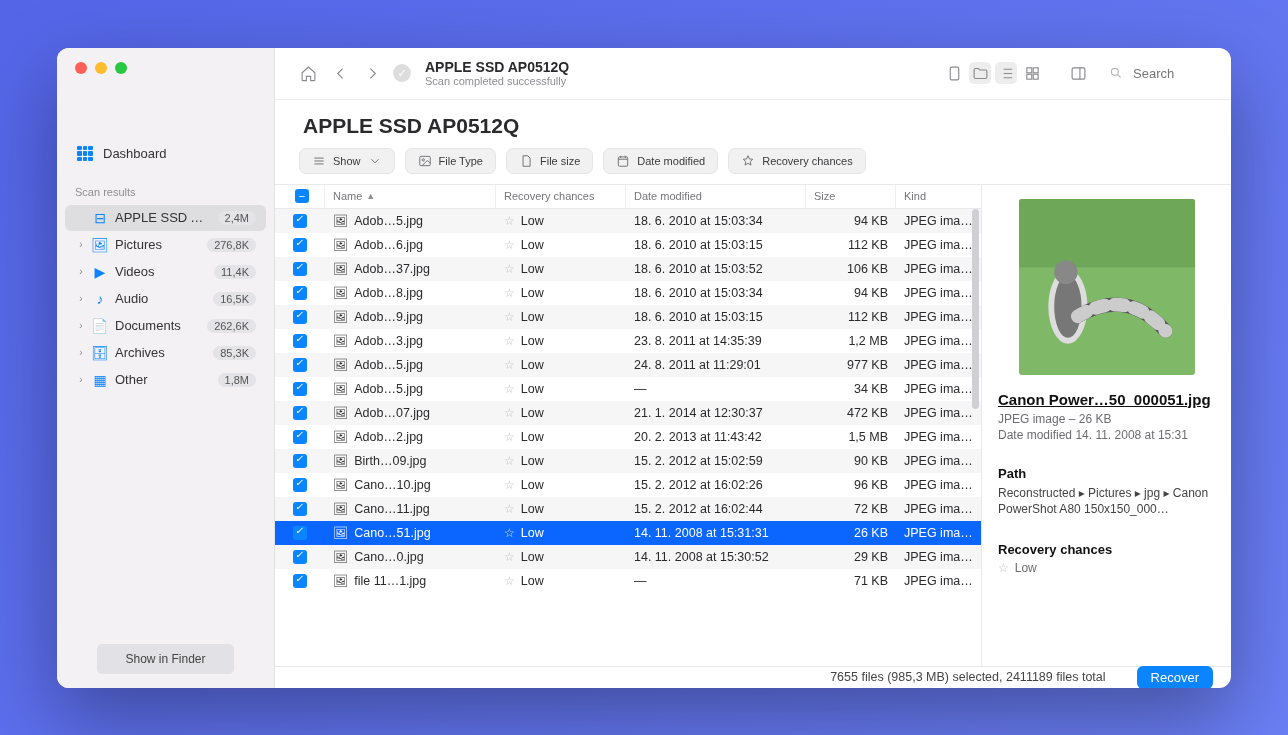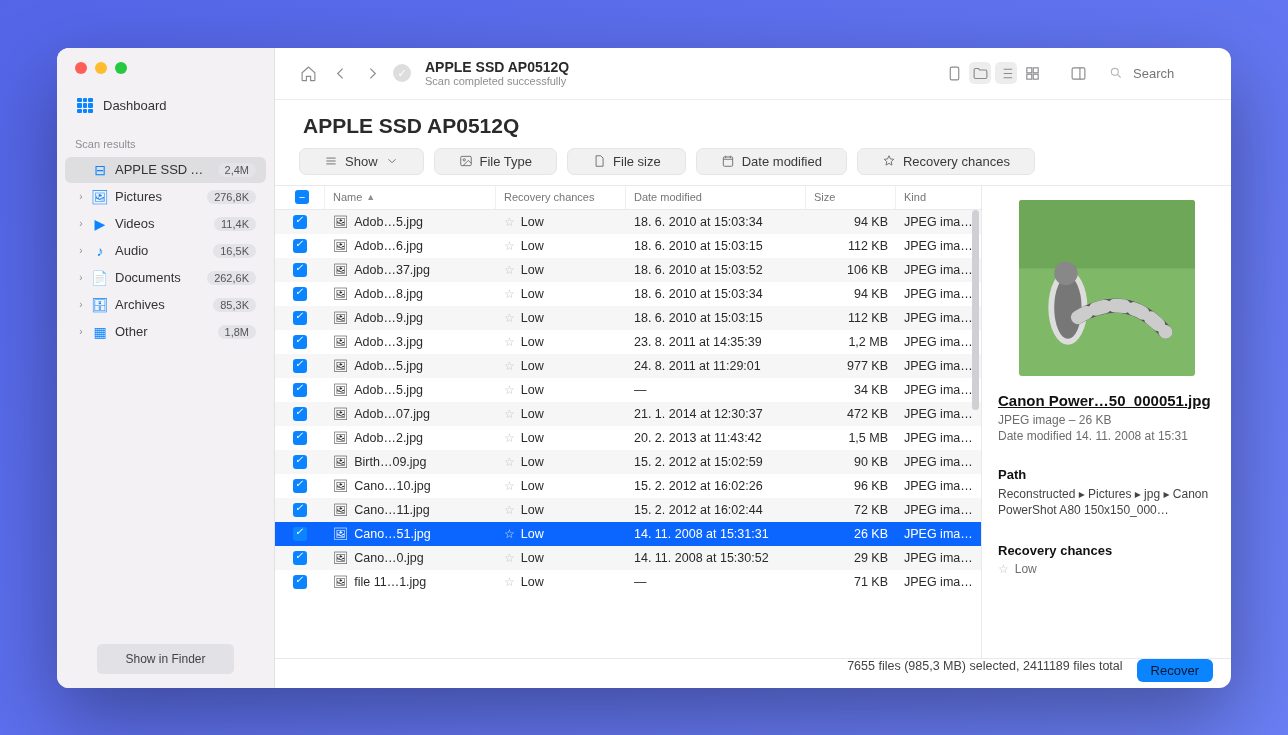--- a/index.html
+++ b/index.html
@@ -20,21 +20,21 @@
     width: 218px; background: #f3f1f4;
     border-right: 1px solid #e1e0e3;
     display: flex; flex-direction: column;
     padding-top: 14px;
   }
   .traffic { display: flex; gap: 8px; padding: 0 0 18px 18px; }
   .traffic span { width: 12px; height: 12px; border-radius: 50%; }
   .tl-close { background:#fe5f57; } .tl-min{background:#febc2e;} .tl-max{background:#28c840;}
   .dash-item {
     display:flex; align-items:center; gap:10px; padding:6px 18px 6px 20px;
-    color:#333; font-size:13px;
+    color:#333; font-size:13px;margin-top:48px;
   }
   .dash-icon { width:16px; height:16px; display:grid; grid-template:repeat(3,1fr)/repeat(3,1fr); gap:1px;}
   .dash-icon i { background:#0a84ff; border-radius:1px;}
   .section-label { font-size:11px; color:#8e8e93; padding:18px 18px 6px 18px; }
   .nav-item {
     display:flex; align-items:center; gap:6px; padding:5px 10px 5px 12px;
     border-radius:6px; margin:1px 8px; cursor:default;
   }
   .nav-item.sel { background:#dedde0; }
   .chev { width:8px; font-size:10px; color:#8e8e93; text-align:center;}
@@ -57,21 +57,21 @@
   .tb-group { display:flex; gap:4px; }
   .search { display:flex; align-items:center; gap:10px; margin-left:10px; color:#b8b8bb; font-size:13px;}
   .search input { border:none; outline:none; font-size:13px; width:80px; background:transparent;}
   .title-area { padding:14px 28px 10px; }
   .big-title { font-size:21px; font-weight:700; color:#2a2a2c;}
   .big-sub { font-size:17px; font-weight:600; color:#6d6d71; margin-top:2px;}
   .filters { display:flex; gap:10px; padding:0 24px 10px; }
   .fchip {
     display:inline-flex; align-items:center; gap:7px;
     background:#f1f1f2; border:1px solid #e5e5e7; border-radius:7px;
-    padding:5px 24px; font-size:13px; color:#3a3a3c;
+    padding:5px 12px; font-size:11px; color:#3a3a3c;
   }
   .fchip svg { width:14px; height:14px; stroke:#6d6d71; fill:none; stroke-width:1.6;}
   .table-wrap { flex:1; display:flex; border-top:1px solid #e9e9eb; min-height:0;}
   .tbl { flex:1; overflow:hidden; position:relative; }
   .thead {
     display:grid; grid-template-columns:50px 1fr 130px 180px 90px 85px;
     font-size:11px; color:#76767a; border-bottom:1px solid #e9e9eb; height:24px; align-items:center;
   }
   .thead div { padding:0 8px; border-right:1px solid #efefef; height:100%; display:flex; align-items:center; gap:4px;}
   .thead div:last-child{border-right:none;}
@@ -97,27 +97,27 @@
     overflow:hidden;
   }
   .pv-img { width:176px; height:176px; margin:0 auto 16px; border-radius:3px; overflow:hidden;}
   .pv-img svg{width:100%;height:100%;}
   .pv-name { font-weight:700; font-size:15px; color:#111; margin-bottom:4px; overflow:hidden; text-overflow:ellipsis;text-decoration:underline;}
   .pv-line { font-size:12px; color:#6d6d71; margin-bottom:2px;}
   .pv-hdr { font-weight:700; font-size:13px; color:#111; margin-top:24px; margin-bottom:4px;}
   .pv-path { font-size:12px; color:#444; line-height:1.4;}
   .scrollbar-fake { position:absolute; right:2px; top:24px; width:7px; height:200px; background:#d0d0d4; border-radius:4px;}
   .footer {
-    height:30px; border-top:1px solid #e9e9eb; display:flex; align-items:flex-start;
+    height:22px; border-top:1px solid #e9e9eb; display:flex; align-items:center;
     padding:0 18px; font-size:12.5px; color:#444; gap:14px;
   }
   .footer .summary{margin-left:auto;}
   .recover-btn {
-    background:#0a84ff; color:#0f172a; border:none; border-radius:6px;
-    padding:4px 14px; font-size:13px; font-weight:500;
+    background:#0a84ff; color:#ffffff; border:none; border-radius:6px;
+    padding:4px 14px; font-size:13px; font-weight:500;margin-left:17px;
   }
   .sort-arrow{font-size:9px;color:#8e8e93;}
 </style>
 </head>
 <body>
 
 <div class="window">
   <div class="sidebar">
     <div class="traffic">
       <span class="tl-close"></span>

